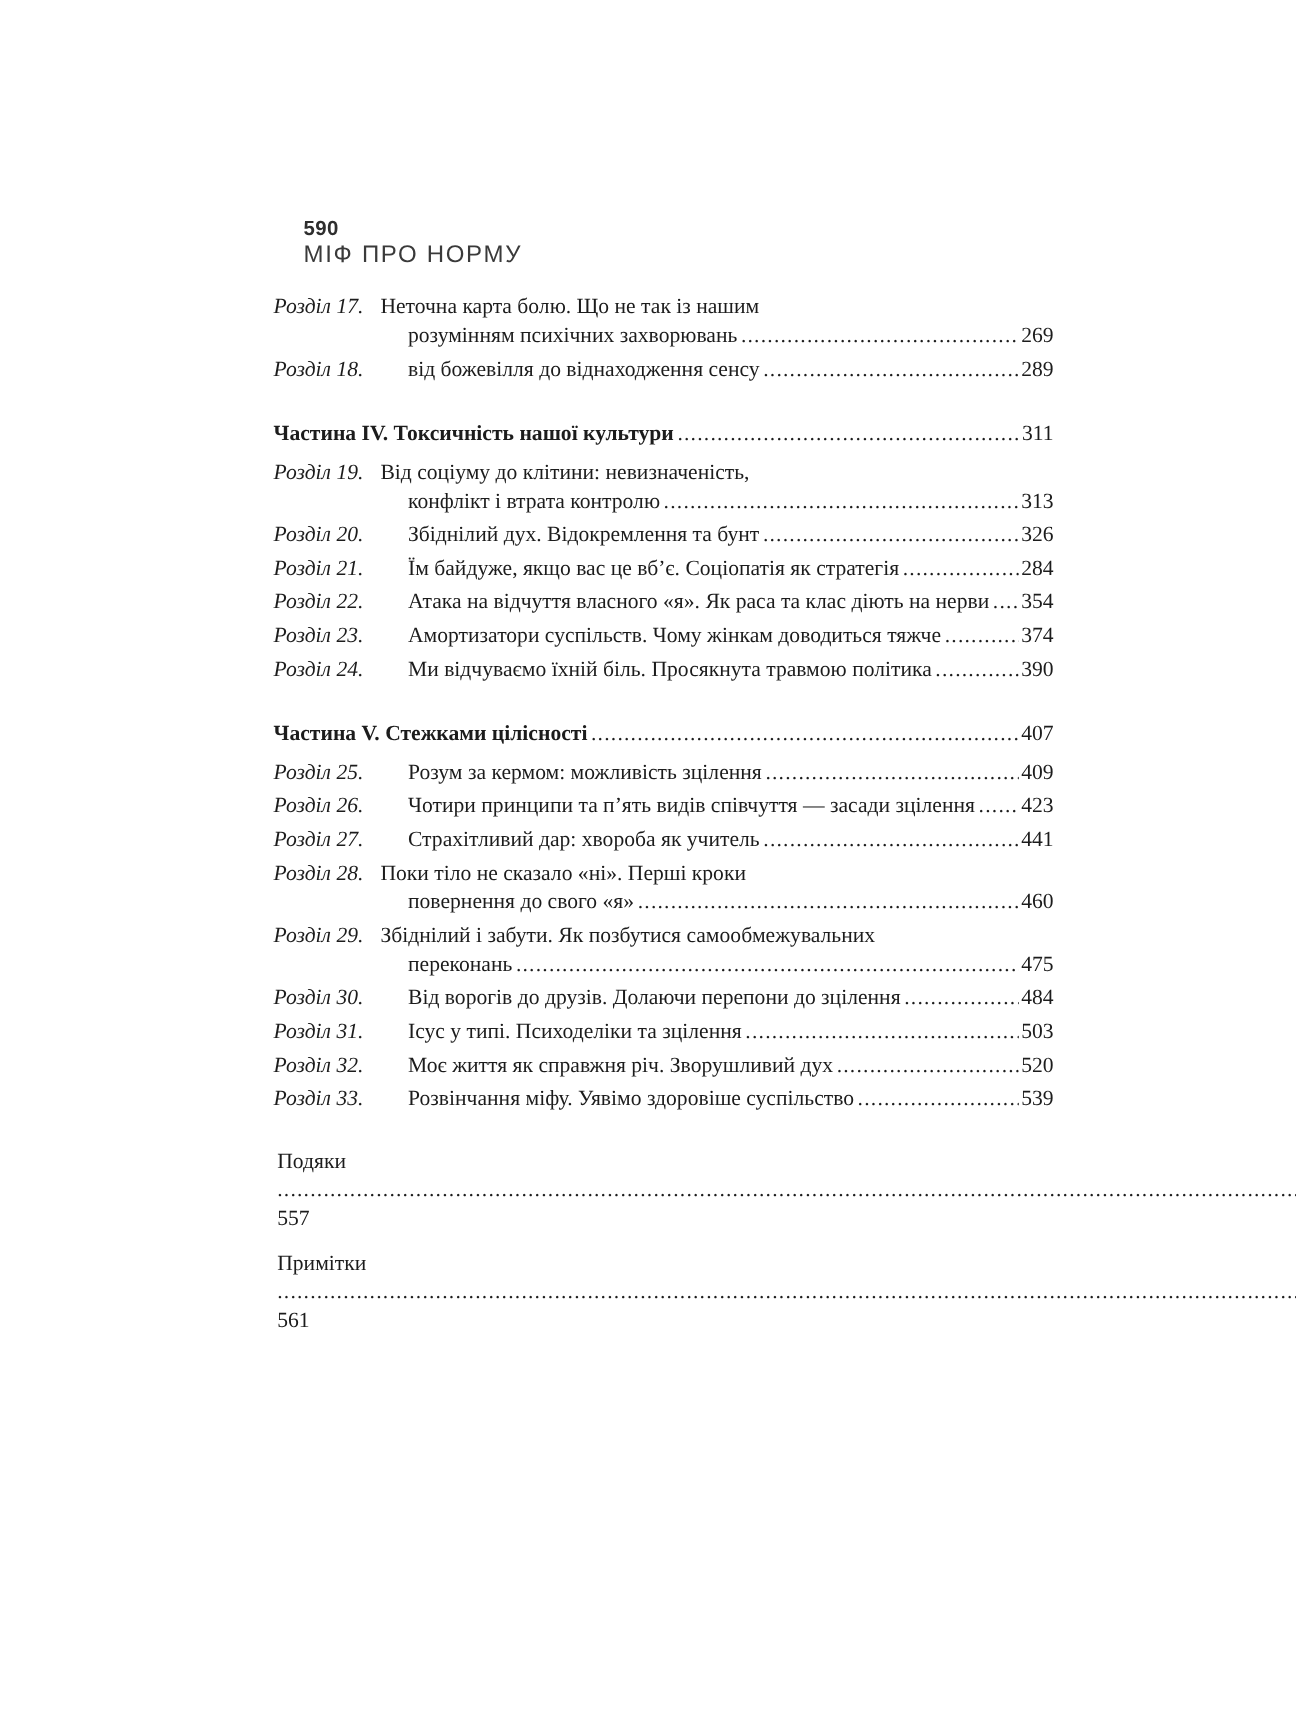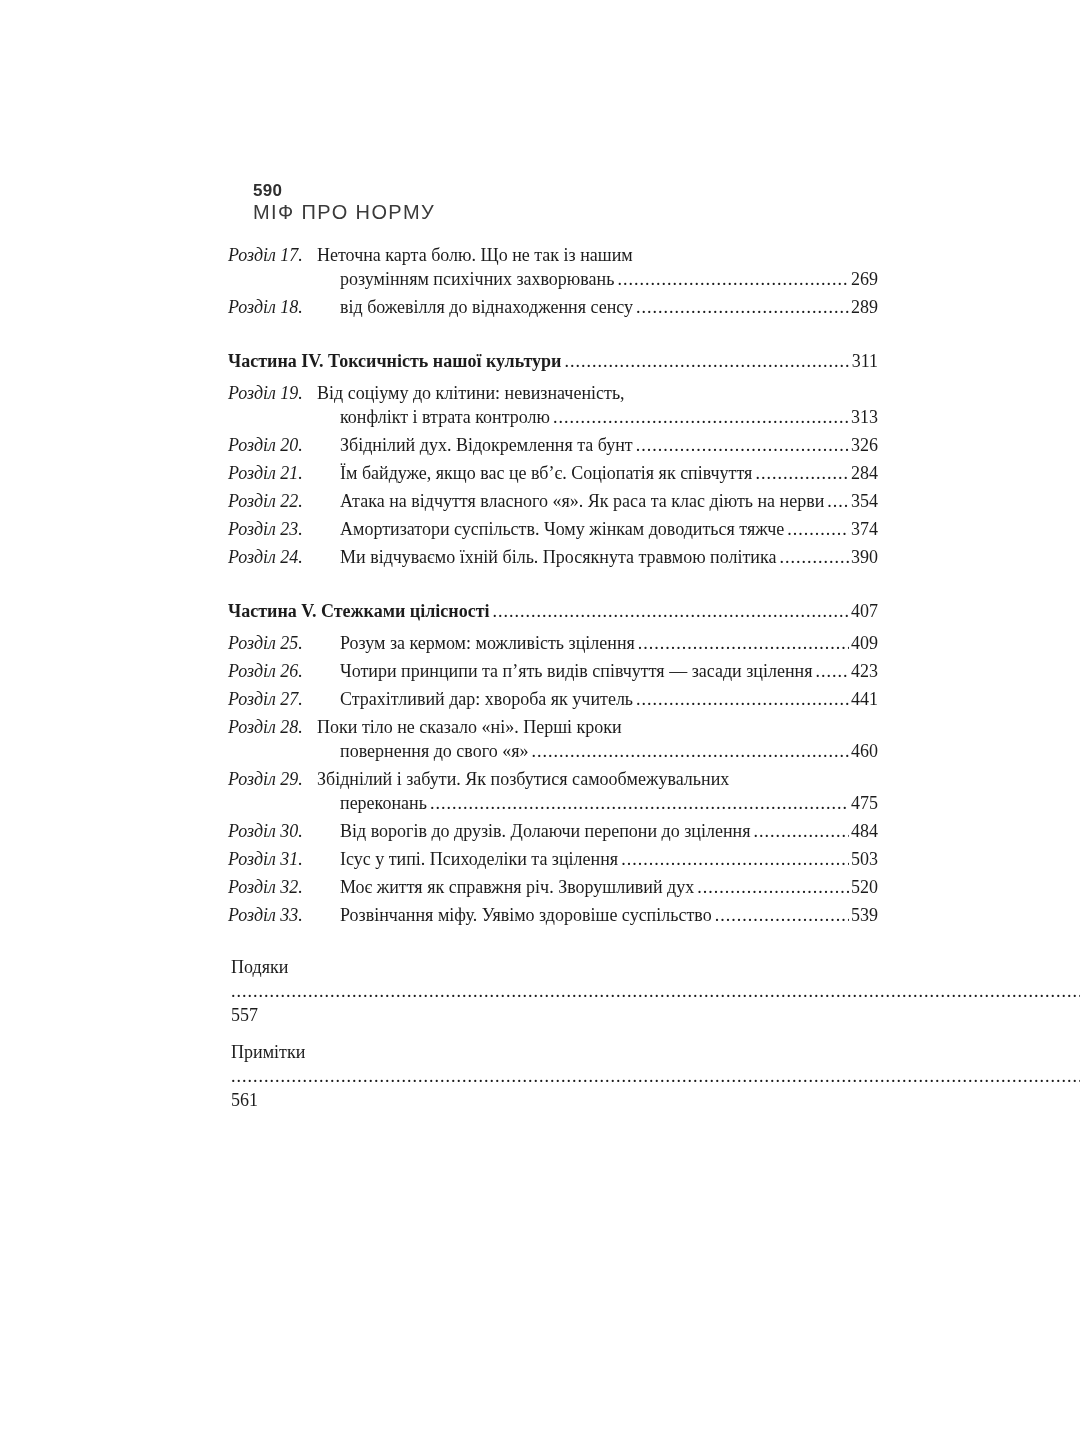--- a/index.html
+++ b/index.html
@@ -103,21 +103,21 @@
           <span class="dots"></span>
           <span class="pagenum">326</span>
         </span>
       </span>
     </div>
 
     <div class="entry">
       <span class="label">Розділ 21.</span>
       <span class="body">
         <span class="lead">
-          <span class="t">Їм байдуже, якщо вас це вб’є. Соціопатія як співчуття</span>
+          <span class="t">Їм байдуже, якщо вас це вб’є. Соціопатія як стратегія</span>
           <span class="dots"></span>
           <span class="pagenum">284</span>
         </span>
       </span>
     </div>
 
     <div class="entry">
       <span class="label">Розділ 22.</span>
       <span class="body">
         <span class="lead">

